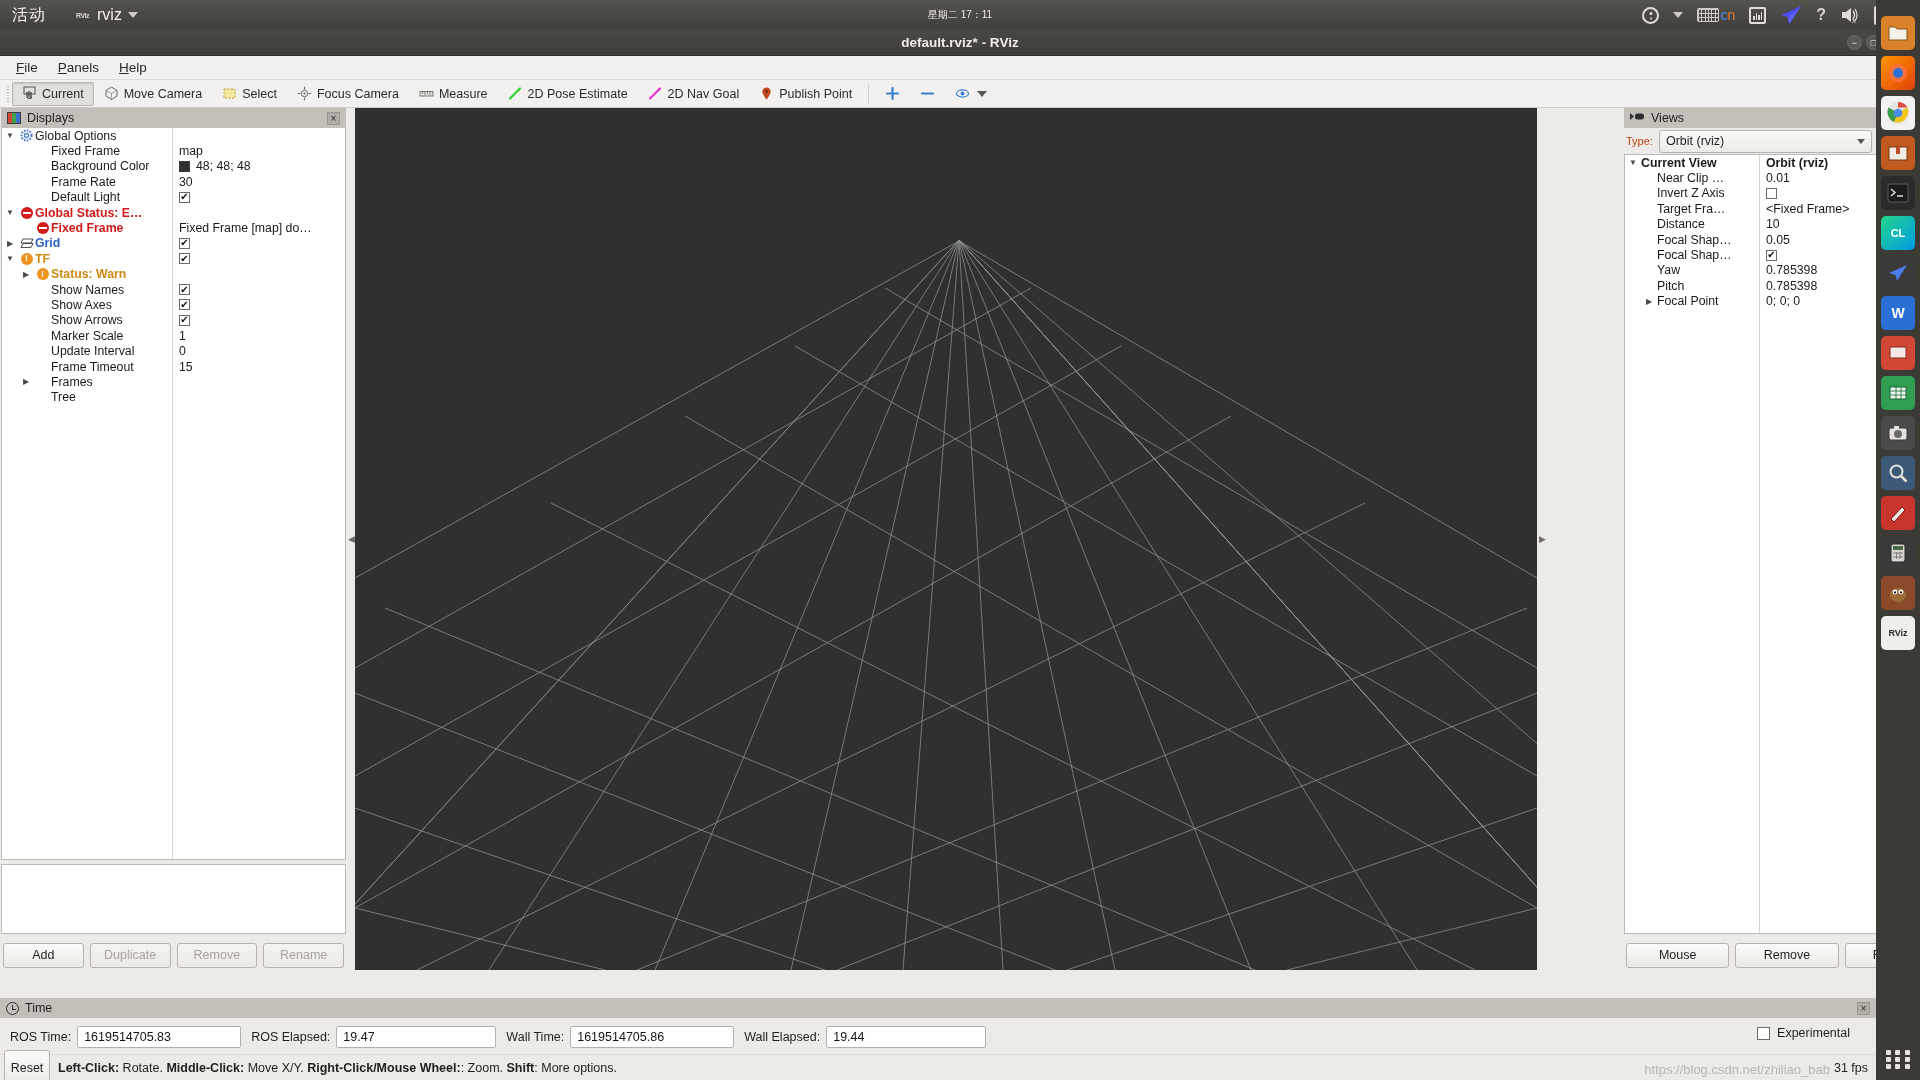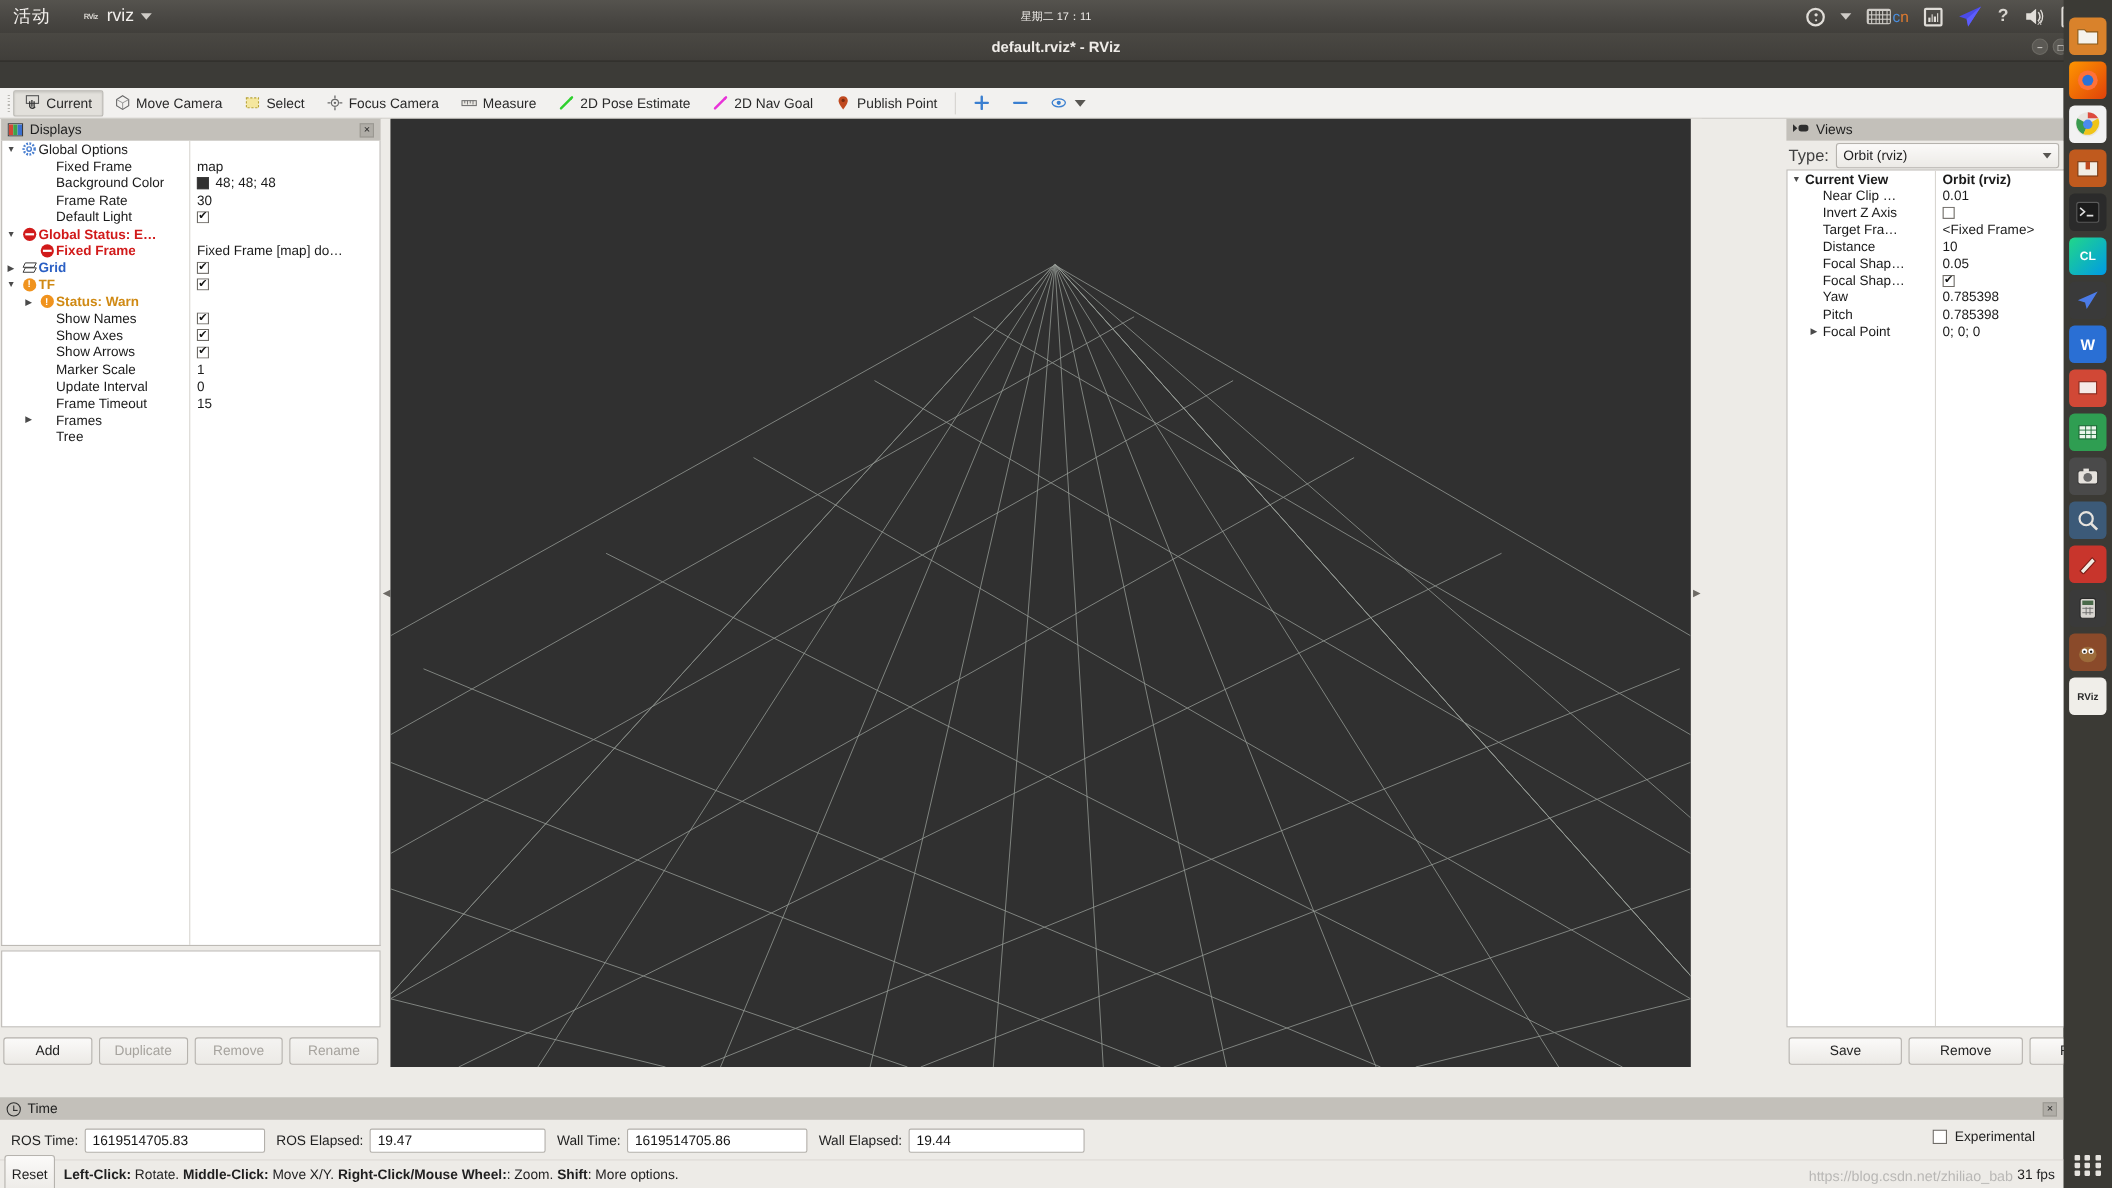--- a/index.html
+++ b/index.html
@@ -228,21 +228,21 @@
 
   
   .dock-views {
     position: absolute; left: 1624px; top: 0; width: 326px; height: 862px;
     display: flex; flex-direction: column;
   }
   .views-type-row {
     height: 26px; display: flex; align-items: center; gap: 6px;
     padding: 3px 2px; background: #edebe7;
   }
-  .views-type-label { font-size: 15px; color: #404040; }
+  .views-type-label { font-size: 11px; color: #c2410c; }
   .combo {
     flex: 1; height: 23px; background: linear-gradient(to bottom,#fbfaf9,#eceae6);
     border: 1px solid #b6b3ae; border-radius: 3px;
     display: flex; align-items: center; padding: 0 6px; font-size: 12.5px; color: #1f1f1f;
   }
   .combo .cb-val { flex: 1; }
   .combo .cb-arrow {
     width: 0; height: 0; border-left: 4px solid transparent;
     border-right: 4px solid transparent; border-top: 5px solid #585652;
   }
@@ -411,20 +411,25 @@
 
   <div class="titlebar">
     <span class="title-text">default.rviz* - RViz</span>
     <span class="win-btns">
       <span class="win-btn">−</span>
       <span class="win-btn">□</span>
       <span class="win-btn close">×</span>
     </span>
   </div>
 
+  <div class="menubar">
+    <span class="menu-item"><u>F</u>ile</span>
+    <span class="menu-item"><u>P</u>anels</span>
+    <span class="menu-item"><u>H</u>elp</span>
+  </div>
 
   <div class="toolbar">
     <span class="tb-grip"></span>
 
     <span class="tb-btn pressed">
       <span class="tb-icon">
         <svg width="15" height="15" viewBox="0 0 15 15">
             <rect x="2" y="1" width="11" height="7" fill="none" stroke="#555" stroke-width="1"></rect>
             <path d="M5 6 V11 M7 5 V11 M9 6 V11 M5 11 Q7 14 10 11" stroke="#333" stroke-width="1.2" fill="none"></path>
           </svg>
@@ -906,21 +911,21 @@
                 <span class="tw-arrow">▶</span>
                 <span class="tw-text">Focal Point</span>
               </div>
               <div class="c-val">
                 <span>0; 0; 0</span>
               </div>
             </div>
           </div>
       </div>
       <div class="dock-btn-row">
-        <span class="btn">Save</span>
+        <span class="btn">Mouse</span>
         <span class="btn">Remove</span>
         <span class="btn">Rename</span>
       </div>
     </div>
   </div>
 
   <div class="timepanel">
     <div class="time-title">
       <span class="clock-ico"></span>
       <span class="dt-label" style="flex:1">Time</span>

